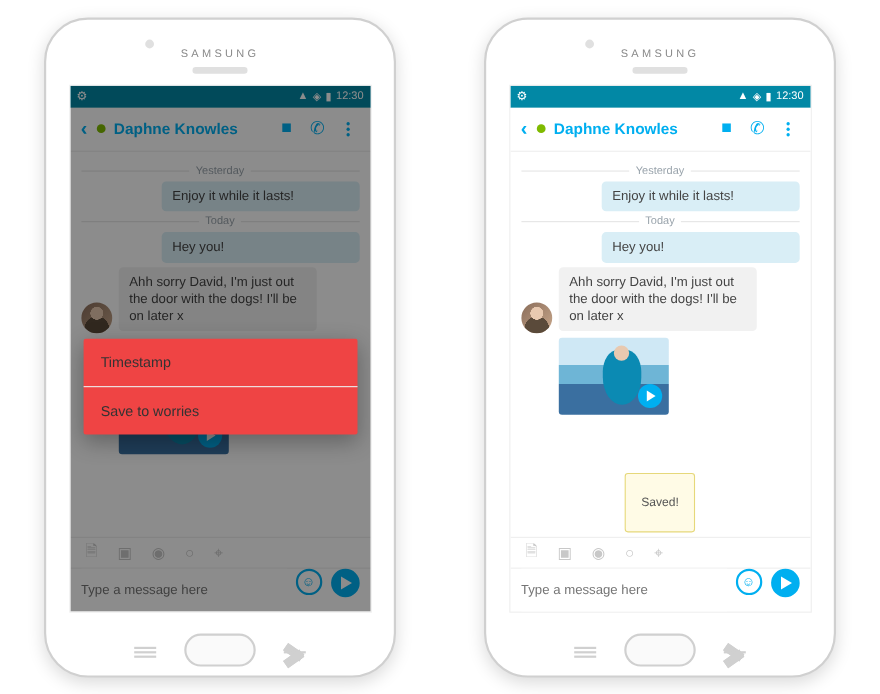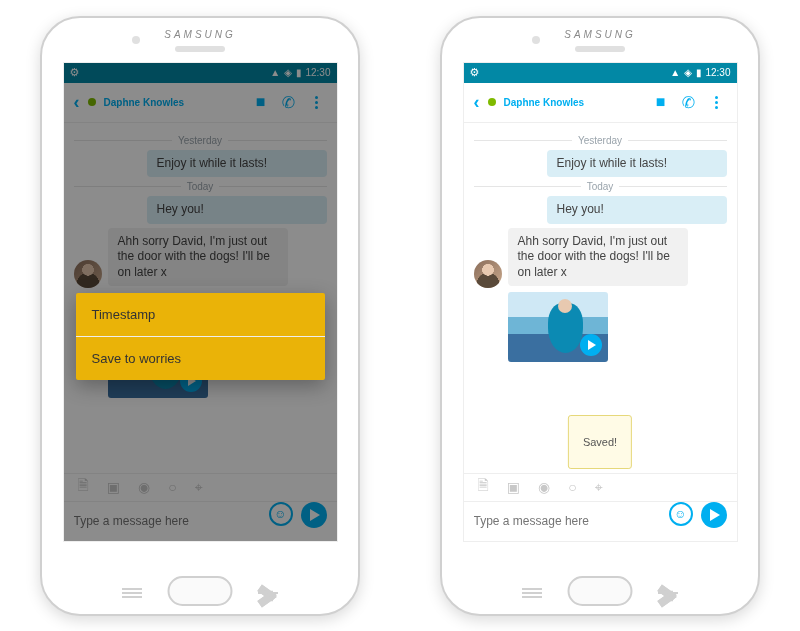--- a/index.html
+++ b/index.html
@@ -7,39 +7,39 @@
     --teal-dark:#0288a5;
     --light-bubble:#d9eef6;
     --gray-bubble:#f1f1f1;
     --text:#444;
     --muted:#9aa4ac;
     --status-green:#7fba00;
   }
   *{box-sizing:border-box;margin:0;padding:0;font-family:"Segoe UI",Arial,sans-serif;}
   body{width:800px;height:631px;background:#fff;display:flex;justify-content:space-around;align-items:center;}
   .phone{width:320px;height:600px;background:#fff;border:2px solid #d0d0d0;border-radius:40px;position:relative;box-shadow:0 4px 15px rgba(0,0,0,.15);display:flex;flex-direction:column;align-items:center;padding:8px;}
-  .phone .brand{font-size:10px;letter-spacing:3px;color:#888;margin-top:3px;font-style:italic;}
+  .phone .brand{font-size:10px;letter-spacing:3px;color:#888;margin-top:18px;}
   .earpiece{width:50px;height:6px;background:#e0e0e0;border-radius:3px;margin-top:6px;}
   .sensor{position:absolute;top:18px;left:90px;width:8px;height:8px;background:#e0e0e0;border-radius:50%;}
   .screen{margin-top:10px;width:275px;height:480px;background:#fff;position:relative;overflow:hidden;border:1px solid #eee;}
   .home-btn{position:absolute;bottom:8px;left:50%;transform:translateX(-50%);width:65px;height:30px;border:2px solid #d0d0d0;border-radius:15px;background:#fafafa;}
   .menu-btn{position:absolute;bottom:20px;width:20px;height:2px;background:#d0d0d0;}
   .menu-btn.left{left:80px;box-shadow:0 4px 0 #d0d0d0,0 -4px 0 #d0d0d0;height:2px;}
   .menu-btn.right{right:80px;}
   .menu-btn.right::before,.menu-btn.right::after{content:"";position:absolute;border:solid #d0d0d0;}
   .menu-btn.right::before{width:12px;height:2px;background:#d0d0d0;top:-3px;transform:rotate(35deg);}
   .menu-btn.right::after{width:12px;height:2px;background:#d0d0d0;top:3px;transform:rotate(-35deg);}
   
   .statusbar{height:20px;background:var(--teal-dark);color:#fff;display:flex;align-items:center;justify-content:flex-end;gap:4px;padding:0 6px;font-size:10px;}
   .statusbar .sb-left{margin-right:auto;font-size:11px;}
   
   .appbar{height:40px;background:#fff;border-bottom:1px solid #eee;display:flex;align-items:center;padding:0 10px;gap:8px;}
   .back-arrow{color:var(--teal);font-size:18px;font-weight:bold;}
   .presence{width:8px;height:8px;border-radius:50%;background:var(--status-green);}
-  .contact{color:var(--teal);font-weight:600;font-size:10px;flex:1;}
+  .contact{color:var(--teal);font-weight:600;font-size:14px;flex:1;}
   .appbar .act{color:var(--teal);font-size:16px;width:20px;text-align:center;}
   .dots{display:flex;flex-direction:column;gap:2px;align-items:center;justify-content:center;}
   .dots span{width:3px;height:3px;background:var(--teal);border-radius:50%;}
   
   .chat{flex:1;overflow:hidden;padding:8px 10px;position:relative;}
   .divider{display:flex;align-items:center;gap:6px;margin:4px 0;}
   .divider::before,.divider::after{content:"";flex:1;height:1px;background:#e5e5e5;}
   .divider span{font-size:10px;color:var(--muted);}
   
   .bubble{max-width:180px;padding:6px 10px;border-radius:4px;font-size:12px;line-height:1.3;color:var(--text);margin:2px 0;}
@@ -58,21 +58,21 @@
   .attach-bar{height:28px;display:flex;align-items:center;gap:18px;padding:0 14px;color:#c8c8c8;border-top:1px solid #eee;}
   .attach-bar span{font-size:14px;}
   
   .input-bar{height:40px;display:flex;padding:0 10px;gap:8px;border-top:1px solid #eee;}
   .input-bar input{flex:1;border:none;outline:none;font-size:12px;color:var(--muted);}
   .smile{width:24px;height:24px;border:2px solid var(--teal);border-radius:50%;display:flex;align-items:center;justify-content:center;color:var(--teal);font-size:12px;}
   .send{width:26px;height:26px;background:var(--teal);border-radius:50%;display:flex;align-items:center;justify-content:center;}
   .send::after{content:"";border-left:10px solid #fff;border-top:6px solid transparent;border-bottom:6px solid transparent;margin-left:2px;}
   
   .overlay{position:absolute;inset:0;background:rgba(0,0,0,.45);}
-  .context-menu{position:absolute;left:12px;right:12px;top:230px;background:#eab308;border-radius:2px;box-shadow:0 6px 20px rgba(0,0,0,.3);}
+  .context-menu{position:absolute;left:12px;right:12px;top:230px;background:#ef4444;border-radius:2px;box-shadow:0 6px 20px rgba(0,0,0,.3);}
   .context-menu div{padding:14px 16px;font-size:13px;color:#333;}
   .context-menu div+div{border-top:1px solid #eee;}
   
   .toast{position:absolute;left:50%;transform:translateX(-50%);bottom:72px;background:#fffbe6;border:1px solid #e6d87a;border-radius:3px;padding:20px 14px;font-size:11px;color:#555;}
   
   .emoji{display:inline-block;width:13px;height:13px;background:radial-gradient(circle,#ffd54a 0 70%,transparent 71%);border-radius:50%;position:relative;vertical-align:-2px;}
   .emoji::before{content:"";position:absolute;left:3px;top:4px;width:2px;height:2px;background:#6b4a00;border-radius:50%;box-shadow:5px 0 0 #6b4a00;}
   .emoji::after{content:"";position:absolute;left:3px;top:8px;width:7px;height:3px;border-bottom:1.5px solid #6b4a00;border-radius:0 0 7px 7px;}
   
   .chat-container{display:flex;flex-direction:column;height:calc(100% - 60px);} 

